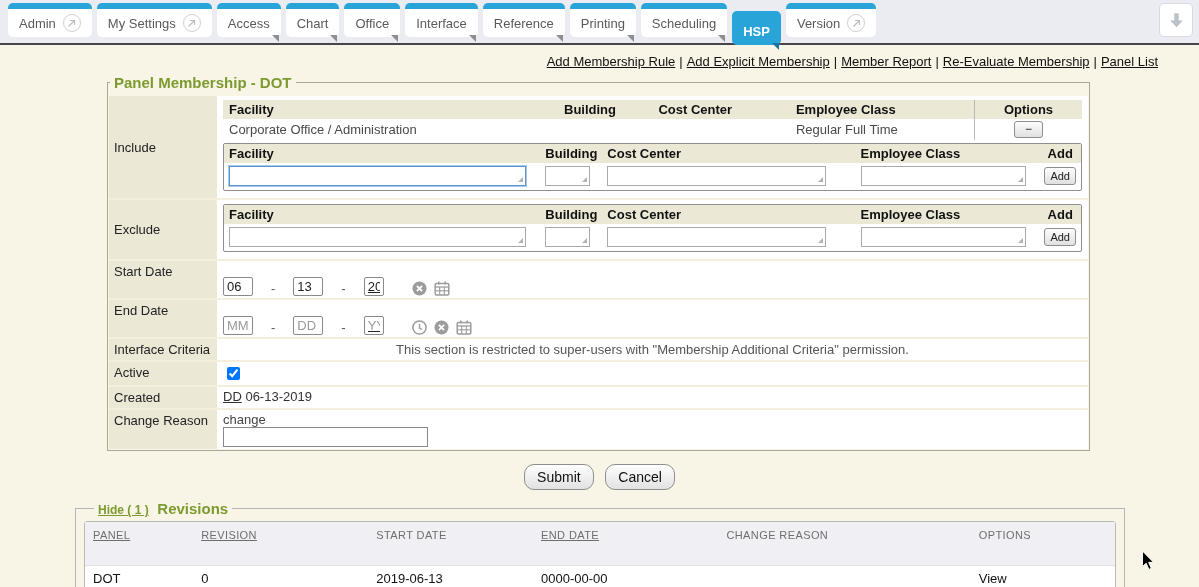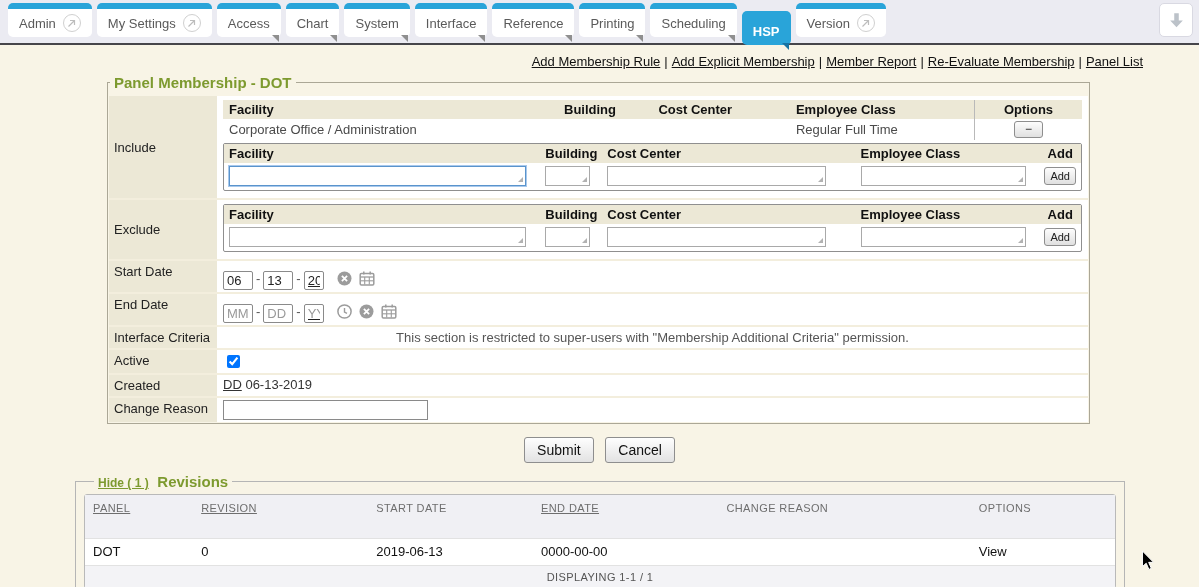--- a/index.html
+++ b/index.html
@@ -33,21 +33,21 @@
     width:18px; height:18px; border:1px solid #d0d0d0; border-radius:50%;
     display:inline-flex; align-items:center; justify-content:center; flex:0 0 auto;
   }
   .down-btn {
     position:absolute; right:6px; top:3px; width:34px; height:34px;
     background:#fff; border:1px solid #d9d9e2; border-radius:5px;
     display:flex; align-items:center; justify-content:center; cursor:pointer;
   }
 
   
-  .quicklinks { text-align:right; padding:9px 56px 5px 0; color:#111; }
+  .quicklinks { text-align:right; padding:9px 41px 5px 0; color:#111; }
   .quicklinks a { color:#111; text-decoration:underline; cursor:pointer; }
   .qsep { margin:0 4px; }
 
   
   fieldset.main {
     margin:0 0 0 107px; width:983px; border:1px solid #aba796;
     padding:5px 1px 1px 1px; background:transparent;
   }
   fieldset.main legend { color:#7d9a2f; font-weight:bold; font-size:15px; padding:0 4px; margin-left:1px; }
   .frow { display:flex; background:#fff; border-bottom:2px solid #f3eedd; }
@@ -89,21 +89,21 @@
   }
   .gin::after {
     content:""; position:absolute; right:3px; bottom:4px; pointer-events:none;
     border-left:5px solid transparent; border-bottom:5px solid #b2b2b2;
   }
   .gin.focused input { border:1px solid #5a94cc; box-shadow:0 0 0 1px #a9c9ec; }
   .w-fac { width:97%; } .w-bld { width:85%; } .w-cc { width:90%; } .w-ec { width:95%; }
   .addbtn { font-size:11px; padding:2px 5px; }
 
   
-  .daterow { display:flex; align-items:flex-start; gap:3px; padding-top:10px; padding-bottom:2px; }
+  .daterow { display:flex; align-items:flex-end; gap:18px; padding-top:16px; padding-bottom:2px; }
   .dinp {
     height:19px; border:1px solid #8a8a8a; border-radius:2px; background:#fff;
     font:13px "Liberation Sans", sans-serif; padding:1px 3px; color:#222;
   }
   .dinp::placeholder { color:#9a9a9a; opacity:1; }
   .dm { width:30px; } .dy { width:20px;text-decoration:underline; }
   .dsep { color:#555; }
   .dicons { display:inline-flex; gap:7px; margin-left:10px; align-items:center; }
   .ic { display:inline-flex; cursor:pointer; }
 
@@ -112,21 +112,21 @@
     width:205px; height:20px; border:1px solid #8a8a8a; background:#fff;
     font:13px "Liberation Sans", sans-serif; padding:1px 4px;
   }
   .abbr { text-decoration:underline; }
   .meta { color:#333; padding-top:2px; }
   .cr-note { color:#444; }
 
   
   .actions { text-align:center; margin:13px 0 10px 0; }
   .big-btn {
-    background:linear-gradient(#fefefe,#e2e2e2); border:1px solid #8e8e8e; border-radius:3px;
+    background:linear-gradient(#fefefe,#e2e2e2); border:1px solid #8e8e8e; border-radius:10px;
     font:14px "Liberation Sans", sans-serif; color:#111; padding:4px 12px; margin:0 4px; cursor:pointer;
   }
 
   
   fieldset.rev {
     margin:2px 0 0 75px; width:1050px; border:1px solid #b5b5b5; padding:2px 8px 9px 8px;
   }
   fieldset.rev legend { padding:0 4px;margin-left:10px; }
   .hide-link { color:#7d9a2f; font-weight:bold; font-size:12px; text-decoration:underline; cursor:pointer; }
   .rev-title { color:#7d9a2f; font-weight:bold; font-size:15px; margin-left:5px; }
@@ -169,21 +169,21 @@
           </svg>
       </span>
     </div>
     <div class="tab fold">
         <span>Access</span>
       </div>
     <div class="tab fold">
         <span>Chart</span>
       </div>
     <div class="tab fold">
-        <span>System</span>
+        <span>Office</span>
       </div>
     <div class="tab fold">
         <span>Interface</span>
       </div>
     <div class="tab fold">
         <span>Reference</span>
       </div>
     <div class="tab fold">
         <span>Printing</span>
       </div>
@@ -390,20 +390,21 @@
     <div class="fcontent meta">
       <span class="abbr">DD</span>
       <span>06-13-2019</span>
     </div>
   </div>
 
 
   <div class="frow">
     <div class="flabel">Change Reason</div>
     <div class="fcontent">
+      <div class="cr-note">change</div>
       <input class="plain-input" style="">
     </div>
   </div>
 </fieldset>
 
 <div class="actions">
   <button class="big-btn">Submit</button>
   <button class="big-btn">Cancel</button>
 </div>
 

